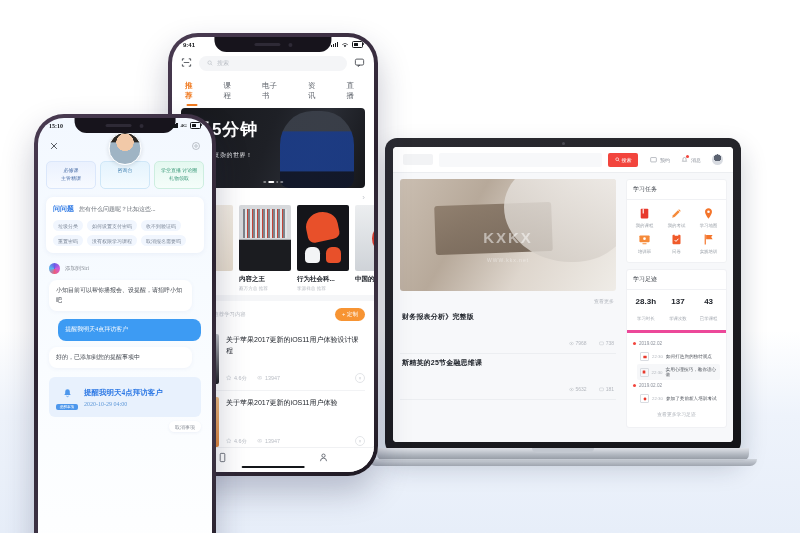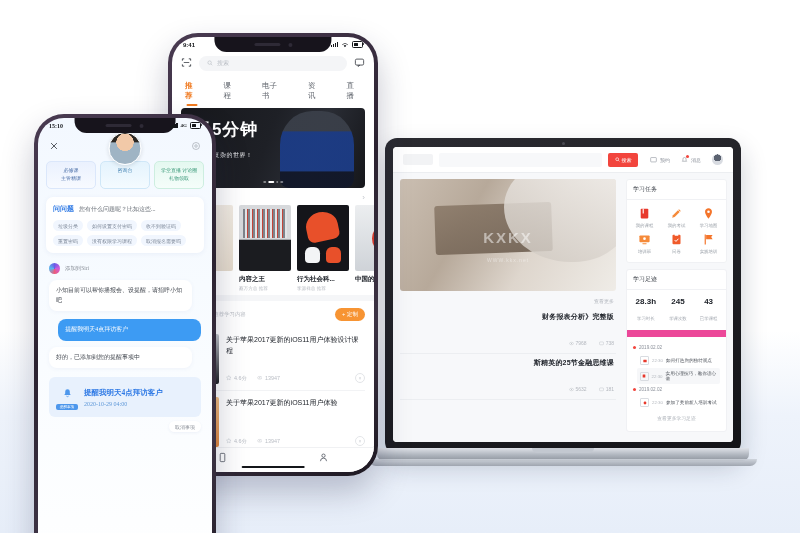--- a/index.html
+++ b/index.html
@@ -35,21 +35,21 @@
   .web-searchbtn svg{width:5px;height:5px;}
   .web-navs{display:flex;align-items:center;gap:11px;margin-left:6px;}
   .web-nav{display:flex;align-items:center;gap:3px;color:#8a8f99;font-size:5px;position:relative;}
   .web-nav svg{width:7px;height:7px;}
   .dot-badge{position:absolute;right:12px;top:-1px;width:3px;height:3px;border-radius:50%;background:#f2453d;}
   .web-avatar{width:11px;height:11px;border-radius:50%;
     background:radial-gradient(circle at 50% 35%,#5b6270 0 38%,#d8dbe1 39% 100%);}
 
   
   .web-body{display:flex;height:calc(100% - 26px);background:#f7f8fa;}
-  .web-left{width:calc(100% - 110px);box-sizing:border-box;padding:6px 7px 0 7px;text-align:right;}
+  .web-left{width:calc(100% - 110px);box-sizing:border-box;padding:6px 7px 0 7px;}
   .hero{height:112px;border-radius:3px;position:relative;overflow:hidden;
     background:linear-gradient(120deg,#cbbfb2 0%,#b7a99a 32%,#ded6cd 62%,#efece7 100%);}
   .hero:before{content:"";position:absolute;left:16%;top:22%;width:54%;height:44%;
     background:linear-gradient(160deg,#8d7c6b,#6d5e50);border-radius:3px;transform:rotate(-2deg);opacity:.92;}
   .hero:after{content:"";position:absolute;right:-6%;top:-18%;width:58%;height:92%;
     background:linear-gradient(200deg,#f4f1ee,#cfc8c0);border-radius:48% 40% 45% 55%;opacity:.85;}
   .hero-wm{position:absolute;left:50%;top:52%;transform:translate(-50%,-50%);
     color:rgba(255,255,255,.5);font-size:15px;font-weight:bold;letter-spacing:2px;z-index:3;}
   .hero-wm2{position:absolute;left:50%;top:72%;transform:translate(-50%,-50%);
     color:rgba(255,255,255,.45);font-size:5px;letter-spacing:1px;z-index:3;}
@@ -61,21 +61,21 @@
   .course-meta svg{width:5px;height:5px;}
 
   
   .web-right{width:110px;box-sizing:border-box;padding:6px 6px 0 3px;}
   .panel{background:#fff;border-radius:3px;margin-bottom:6px;border:1px solid #f0f1f4;}
   .panel-h{font-size:6px;color:#3a3f47;padding:5px 6px;border-bottom:1px solid #f0f1f4;}
   .task-grid{display:grid;grid-template-columns:repeat(3,1fr);gap:5px;padding:7px 4px 8px 4px;}
   .task{display:flex;flex-direction:column;align-items:center;gap:3px;}
   .task svg{width:13px;height:13px;}
   .task span{font-size:4.4px;color:#9aa0a8;}
-  .stats{display:flex;justify-content:space-around;padding:7px 2px 6px 2px;border-bottom:7px solid #ec4899;}
+  .stats{display:flex;justify-content:space-around;padding:7px 2px 6px 2px;border-bottom:3px solid #ec4899;}
   .stat{text-align:center;}
   .stat b{display:block;font-size:8px;color:#20242b;}
   .stat i{font-style:normal;font-size:4.4px;color:#a3a8b0;}
   .tl{padding:5px 6px 3px 6px;}
   .tl-date{display:flex;align-items:center;gap:3px;font-size:4.6px;color:#8a8f99;margin:3px 0 3px 0;}
   .tl-dot{width:3px;height:3px;border-radius:50%;background:#f2453d;}
   .tl-item{display:flex;align-items:center;gap:3px;padding:3px 3px;border-radius:2px;margin-left:4px;}
   .tl-item.hl{background:#f6f7f9;}
   .tl-ic{width:7px;height:7px;border-radius:1px;border:1px solid #d9dce1;display:flex;align-items:center;justify-content:center;}
   .tl-ic svg{width:4px;height:4px;}
@@ -349,21 +349,21 @@
             </div>
 
             <div class="panel">
               <div class="panel-h">学习足迹</div>
               <div class="stats">
                 <div class="stat">
                   <b>28.3h</b>
                   <i>学习时长</i>
                 </div>
                 <div class="stat">
-                  <b>245</b>
+                  <b>137</b>
                   <i>学课次数</i>
                 </div>
                 <div class="stat">
                   <b>43</b>
                   <i>已学课程</i>
                 </div>
               </div>
               <div class="tl">
                 <div class="tl-date">
                   <span class="tl-dot"></span>

